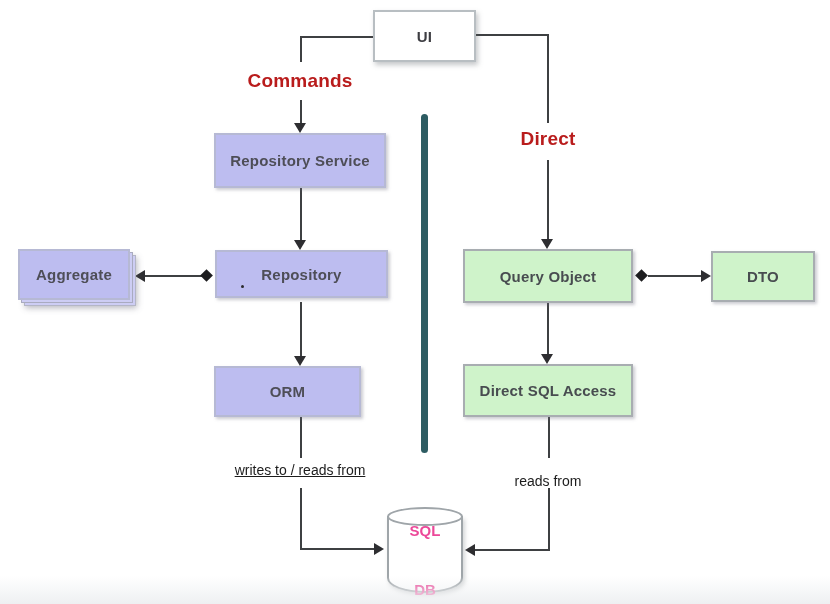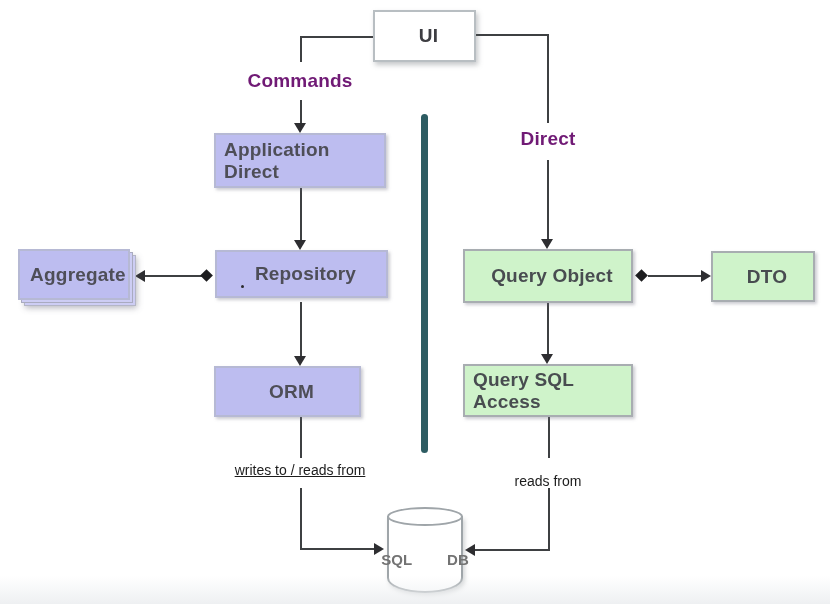--- a/index.html
+++ b/index.html
@@ -13,24 +13,23 @@
   .stage { position:absolute; inset:0; background:#ffffff; }
   .bottom-strip {
     position:absolute; left:0; right:0; bottom:0; height:28px;
     background:linear-gradient(180deg, rgba(240,242,244,0) 0%, #eef0f2 100%);
   }
 
   
   .box {
     position:absolute;
     display:flex; align-items:center; justify-content:center;
-    font-weight:bold; font-size:19px; letter-spacing:.2px;
+    font-weight:bold; font-size:15px; letter-spacing:.2px;
     color:#4e4e57;
     box-shadow:2px 2px 3px rgba(110,110,125,.35);
-    padding-left:8px;
   }
   .box.cmd  { background:var(--cmd-fill,#bdbdf0); border:2px solid #b6b9d4; }
   .box.qry  { background:var(--qry-fill,#cff3ca); border:2px solid #a8adb1; color:#484c50; }
   .box.plain{ background:#ffffff; border:2px solid #b8bec2; color:#3d3d42;
               box-shadow:2px 3px 5px rgba(90,95,100,.35); }
 
   .box.ui         { left:373px; top:10px;  width:103px; height:52px; }
   .box.appservice { left:214px; top:133px; width:172px; height:55px; }
   .box.repository { left:215px; top:250px; width:173px; height:48px; }
   .box.orm        { left:214px; top:366px; width:147px; height:51px; }
@@ -98,21 +97,21 @@
   .ah-dsa-db   { left:465px; top:544px; }
   .ah-agg      { left:135px; top:270px; }
   .ah-dto      { left:701px; top:270px; }
 
   .diamond { position:absolute; width:9px; height:9px; background:#1d1d1f;
              transform:rotate(45deg); }
   .dm-repo { left:202px; top:271px; }
   .dm-qo   { left:637px; top:271px; }
 
   
-  .edge-label { position:absolute; text-align:center; color:#701a75; }
+  .edge-label { position:absolute; text-align:center; color:#b91c1c; }
   .big   { font-size:19px; font-weight:bold; letter-spacing:.2px; }
   .small { font-size:14px; color:#1c1c1c; }
   .lbl-commands { left:210px; top:70px;  width:180px; }
   .lbl-queries  { left:458px; top:128px; width:180px; }
   .lbl-writes   { left:199px; top:462px; width:202px;text-decoration:underline; }
   .lbl-reads    { left:458px; top:473px; width:180px; }
 
   
   .cylinder { position:absolute; left:387px; top:507px; width:76px; height:86px; }
   .cyl-body {
@@ -120,22 +119,22 @@
     background:#ffffff; border:2px solid #9fa5a9; border-top:none;
     border-radius:0 0 50% 50% / 0 0 15px 15px;
     box-shadow:2px 3px 4px rgba(110,115,120,.3);
   }
   .cyl-top {
     position:absolute; left:0; right:0; top:0; height:19px;
     background:#ffffff; border:2px solid #9fa5a9; border-radius:50%;
   }
   .cyl-label {
     position:absolute; inset:0; padding-top:20px;
-    display:flex; flex-direction:row; align-items:center; justify-content:center;
-    font-size:15px; font-weight:bold; color:#737373; line-height:24px;gap:35px;
+    display:flex; flex-direction:column; align-items:center; justify-content:center;
+    font-size:15px; font-weight:bold; color:#ec4899; line-height:24px;gap:35px;
   }
 </style>
 </head>
 <body>
 
 <div class="stage">
 
   <div class="line h l-ui-left-h"></div>
   <div class="line v l-ui-left-v"></div>
   <div class="line v l-cmd-arrow"></div>
@@ -169,27 +168,27 @@
   <div class="diamond dm-qo"></div>
 
   <div class="divider"></div>
 
   <div class="edge-label big lbl-commands">Commands</div>
   <div class="edge-label big lbl-queries">Direct</div>
   <div class="edge-label small lbl-writes">writes to / reads from</div>
   <div class="edge-label small lbl-reads">reads from</div>
 
   <div class="box plain ui">UI</div>
-  <div class="box cmd appservice">Application Direct</div>
+  <div class="box cmd appservice">Repository Service</div>
   <div class="box cmd repository">Repository</div>
   <div class="repo-dot"></div>
   <div class="box cmd orm">ORM</div>
   <div class="box qry queryobj">Query Object</div>
   <div class="box cmd aggregate">Aggregate</div>
-  <div class="box qry directsql">Query SQL Access</div>
+  <div class="box qry directsql">Direct SQL Access</div>
   <div class="box qry dto">DTO</div>
 
   <div class="cylinder">
     <div class="cyl-body"></div>
     <div class="cyl-top"></div>
     <div class="cyl-label">
       <span>SQL</span>
       <span>DB</span>
     </div>
   </div>

